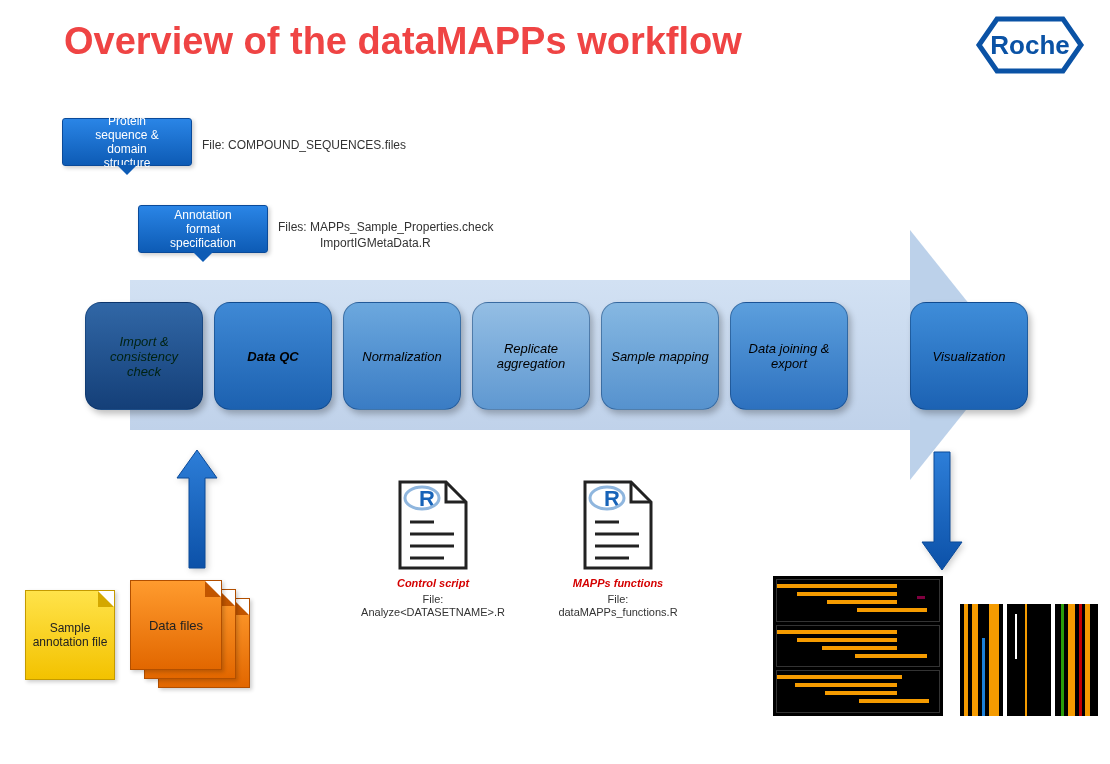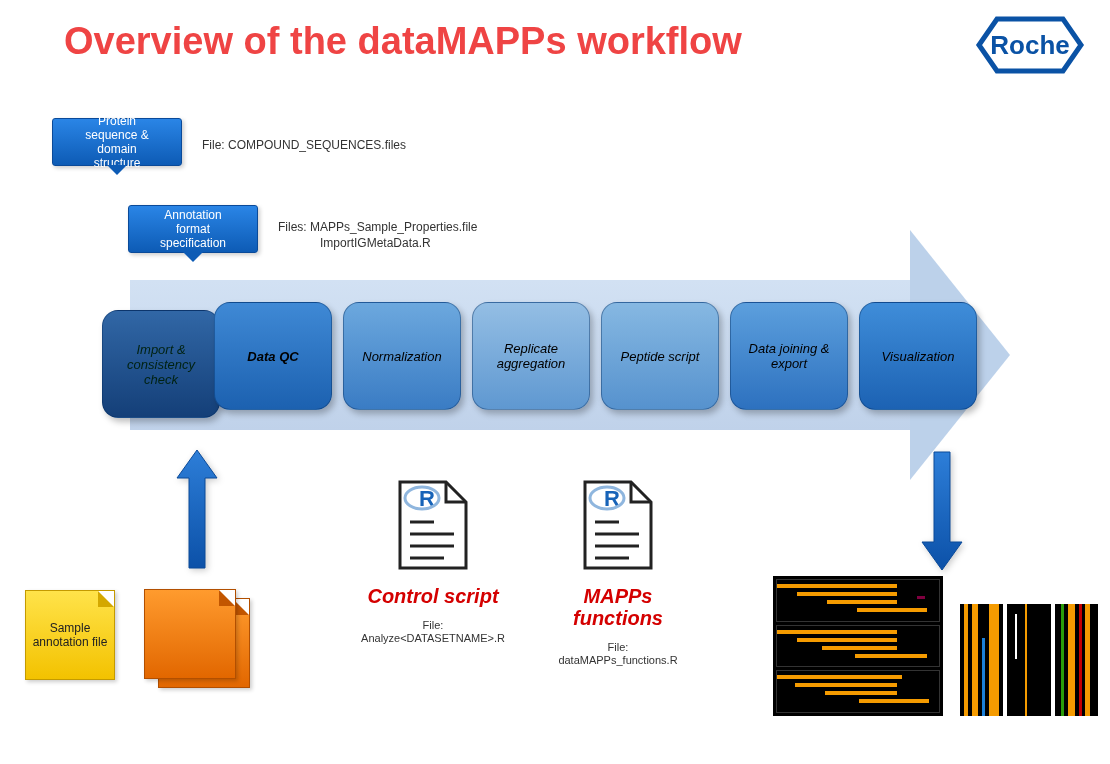--- a/index.html
+++ b/index.html
@@ -35,20 +35,21 @@
   border-radius: 3px;
   color: #fff;
   font-size: 12px;
   text-align: center;
   display: flex;
   align-items: center;
   justify-content: center;
   padding: 20px;
   box-sizing: border-box;
   box-shadow: 2px 2px 4px rgba(0,0,0,0.2);
+  margin-left: 10px;
 }
 .callout::after {
   content: "";
   position: absolute;
   bottom: -10px;
   left: 50%;
   transform: translateX(-50%);
   border-left: 10px solid transparent;
   border-right: 10px solid transparent;
   border-top: 10px solid #0d5bb5;
@@ -86,27 +87,27 @@
   justify-content: center;
   text-align: center;
   font-size: 13px;
   color: #000;
   font-style: italic;
   padding: 6px;
   box-sizing: border-box;
   border: 1px solid rgba(0,40,90,0.4);
   box-shadow: 3px 4px 6px rgba(0,0,0,0.25);
 }
-.step1 { background: linear-gradient(to bottom,#3167a6,#143f78); color:#021; top:310px; left:85px;margin-left:17px; }
+.step1 { background: linear-gradient(to bottom,#3167a6,#143f78); color:#021; top:302px; left:85px; }
 .step2 { background: linear-gradient(to bottom,#3f89d5,#1c61b0); top:302px; left:214px;font-weight:bold; }
 .step3 { background: linear-gradient(to bottom,#6ca8de,#3a7cc4); top:302px; left:343px; }
 .step4 { background: linear-gradient(to bottom,#94bee4,#5f98d1); top:302px; left:472px; }
 .step5 { background: linear-gradient(to bottom,#86b8e2,#5692ce); top:302px; left:601px; }
 .step6 { background: linear-gradient(to bottom,#5c9fdd,#2d71bf); top:302px; left:730px; }
-.step7 { background: linear-gradient(to bottom,#3f8dd9,#1c62b3); top:302px; left:859px;text-align:right; }
+.step7 { background: linear-gradient(to bottom,#3f8dd9,#1c62b3); top:302px; left:910px;text-align:right; }
 .arrow-up {
   position: absolute;
   top: 450px;
   left: 175px;
 }
 .arrow-down {
   position: absolute;
   top: 450px;
   left: 920px;
 }
@@ -163,29 +164,29 @@
   position: absolute;
   text-align: center;
   width: 150px;
 }
 .r-file-icon {
   margin: 0 auto;
 }
 .r-title {
   color: #d40000;
   font-weight: bold;
-  font-size: 20px;
+  font-size: 11px;
   font-style: italic;
-  margin-top: 8px;
+  margin-top: 0;
   line-height: 1.1;
 }
 .r-sub {
   font-size: 11px;
   color: #333;
-  margin-top: 12px;
+  margin-top: 4px;
   line-height: 1.2;
 }
 .viz-panel {
   position: absolute;
   background: #000;
 }
 .viz-a { top: 576px; left: 773px; width: 170px; height: 140px; display:flex; flex-direction:column; justify-content:space-around; padding:3px 3px; box-sizing:border-box; gap:3px;}
 .viz-a .row { position:relative; flex:1; background:#000; border:1px solid #333; overflow:hidden; }
 .viz-a .bar { position:absolute; height:4px; background:#f59b00; }
 .viz-a .gbar { position:absolute; height:3px; background:#b5005a; opacity:0.7; }
@@ -202,31 +203,31 @@
   <svg width="110" height="60" viewBox="0 0 110 60">
     <polygon points="22,4 88,4 106,30 88,56 22,56 4,30" fill="none" stroke="#0a52a5" stroke-width="5"></polygon>
     <text x="55" y="39" text-anchor="middle" font-family="Arial" font-size="26" font-weight="bold" fill="#0a52a5">Roche</text>
   </svg>
 </div>
 
 <div class="callout" style="top:118px; left:52px;">Protein sequence &amp; domain structure</div>
 <div class="file-label" style="top:138px; left:202px;">File: COMPOUND_SEQUENCES.files</div>
 
 <div class="callout" style="top:205px; left:128px;">Annotation format specification</div>
-<div class="file-label" style="top:220px; left:278px;">Files: MAPPs_Sample_Properties.file</div>
+<div class="file-label" style="top:220px; left:278px;">Files: MAPPs_Sample_Properties.check</div>
 <div class="file-label" style="top:236px; left:320px;">ImportIGMetaData.R</div>
 
 <div class="arrow-body"></div>
 <div class="arrow-head"></div>
 
 <div class="step step1">Import &amp; consistency check</div>
 <div class="step step2">Data QC</div>
 <div class="step step3">Normalization</div>
 <div class="step step4">Replicate aggregation</div>
-<div class="step step5">Peptide script</div>
+<div class="step step5">Sample mapping</div>
 <div class="step step6">Data joining &amp; export</div>
 <div class="step step7">Visualization</div>
 
 <div class="arrow-up">
   <svg class="arrow-svg" width="44" height="120">
     <defs>
         <linearGradient id="gu" x1="0" y1="0" x2="0" y2="1">
           <stop offset="0" stop-color="#2d7ed8"></stop>
           <stop offset="1" stop-color="#0c51a8"></stop>
         </linearGradient>
@@ -244,20 +245,21 @@
         </linearGradient>
       </defs>
     <polygon points="14,2 30,2 30,92 42,92 22,120 2,92 14,92" fill="url(#gd)" stroke="#0a4a99" stroke-width="1"></polygon>
   </svg>
 </div>
 
 <div class="sample-file">Sample annotation file</div>
 <div class="data-files-stack">
   <div class="df df1"></div>
   <div class="df df2"></div>
+  <div class="df df3">Data files</div>
 </div>
 
 <div class="r-file-group" style="top:478px; left:358px;">
   <div class="r-file-icon">
     <svg width="78" height="95">
       <polygon points="6,4 52,4 72,24 72,90 6,90" fill="#fff" stroke="#222" stroke-width="3"></polygon>
       <polyline points="52,4 52,24 72,24" fill="none" stroke="#222" stroke-width="3"></polyline>
       <text x="25" y="28" font-family="Arial" font-weight="bold" font-size="22" fill="#1763b8">R</text>
       <ellipse cx="28" cy="20" rx="17" ry="11" fill="none" stroke="#8fb6de" stroke-width="3"></ellipse>
       <line x1="16" y1="44" x2="40" y2="44" stroke="#222" stroke-width="3"></line>

